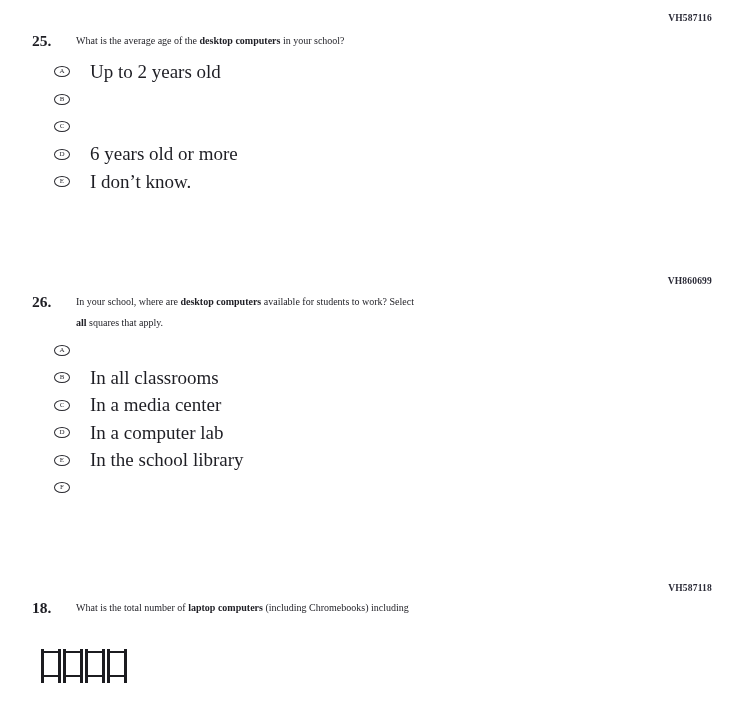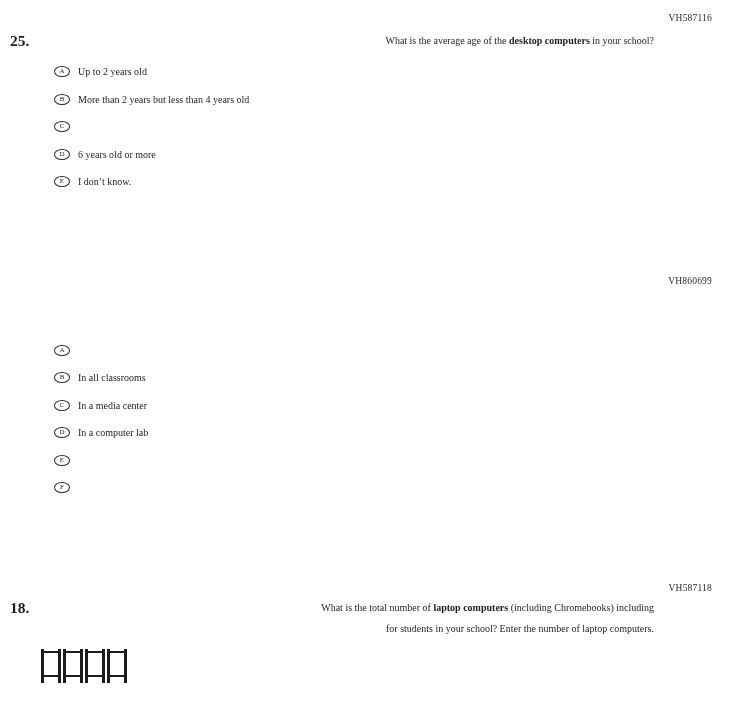--- a/index.html
+++ b/index.html
@@ -15,23 +15,23 @@
     background: #ffffff;
     color: #1e1e24;
     overflow: hidden;
   }
   .code {
     position: absolute;
     right: 19px;
     font-size: 9.5px;
     letter-spacing: 0.2px;
     color: #2a2a36;
-    font-weight: normal;
-  }
-  .question { position: absolute; left: 10px; text-align: right; }
+    font-weight: bold;
+  }
+  .question { position: absolute; left: 32px; }
   .qnum {
     position: absolute;
     left: 0;
     top: 0;
     font-weight: bold;
     font-size: 15.5px;
     line-height: 21px;
   }
   .qtext {
     margin-left: 44px;
@@ -60,22 +60,22 @@
     cursor: pointer;
   }
   .olet {
     font-style: normal;
     font-size: 7px;
     line-height: 7px;
     color: #2a2a30;
     transform: translateY(-0.5px);
   }
   .olabel {
-    margin-left: 8px;
-    font-size: 10px;
+    margin-left: 20px;
+    font-size: 19px;
     white-space: nowrap;
   }
   .digit-boxes {
     position: absolute;
     left: 44px;
     top: 651px;
     display: flex;
   }
   .digit-box {
     box-sizing: content-box;
@@ -113,21 +113,20 @@
     <div class="opt-row">
       <span class="oval">
           <i class="olet">A</i>
         </span>
       <span class="olabel">Up to 2 years old</span>
     </div>
     <div class="opt-row">
       <span class="oval">
           <i class="olet">B</i>
         </span>
-      <span class="olabel">More than 2 years but less than 4 years old</span>
     </div>
     <div class="opt-row">
       <span class="oval">
           <i class="olet">C</i>
         </span>
     </div>
     <div class="opt-row">
       <span class="oval">
           <i class="olet">D</i>
         </span>
@@ -136,20 +135,24 @@
     <div class="opt-row">
       <span class="oval">
           <i class="olet">E</i>
         </span>
       <span class="olabel">I don’t know.</span>
     </div>
   </div>
 
   <div class="code" style="top:276px;">VH860699</div>
 
+  <div class="question" style="top:291px;">
+    <span class="qnum">26.</span>
+    <div class="qtext"><span>In your school, where are </span><b>desktop computers</b><span> available for students to work? Select</span><br><b>all</b><span> squares that apply.</span></div>
+  </div>
 
   <div class="options" style="top:336.5px;">
     <div class="opt-row">
       <span class="oval">
           <i class="olet">A</i>
         </span>
     </div>
     <div class="opt-row">
       <span class="oval">
           <i class="olet">B</i>
@@ -165,33 +168,34 @@
     <div class="opt-row">
       <span class="oval">
           <i class="olet">D</i>
         </span>
       <span class="olabel">In a computer lab</span>
     </div>
     <div class="opt-row">
       <span class="oval">
           <i class="olet">E</i>
         </span>
+      <span class="olabel">In the school library</span>
     </div>
     <div class="opt-row">
       <span class="oval">
           <i class="olet">F</i>
         </span>
     </div>
   </div>
 
   <div class="code" style="top:583px;">VH587118</div>
 
   <div class="question" style="top:597px;">
     <span class="qnum">18.</span>
-    <div class="qtext"><span>What is the total number of </span><b>laptop computers</b><span> (including Chromebooks) including</span><br><span>for students in your school? Enter the number of laptop computers.</span></div>
+    <div class="qtext"><span>What is the total number of </span><b>laptop computers</b><span> (including Chromebooks) including</span><br></div>
   </div>
 
   <div class="digit-boxes">
     <div class="digit-box"></div>
     <div class="digit-box"></div>
     <div class="digit-box"></div>
     <div class="digit-box"></div>
   </div>
 
 </div>

